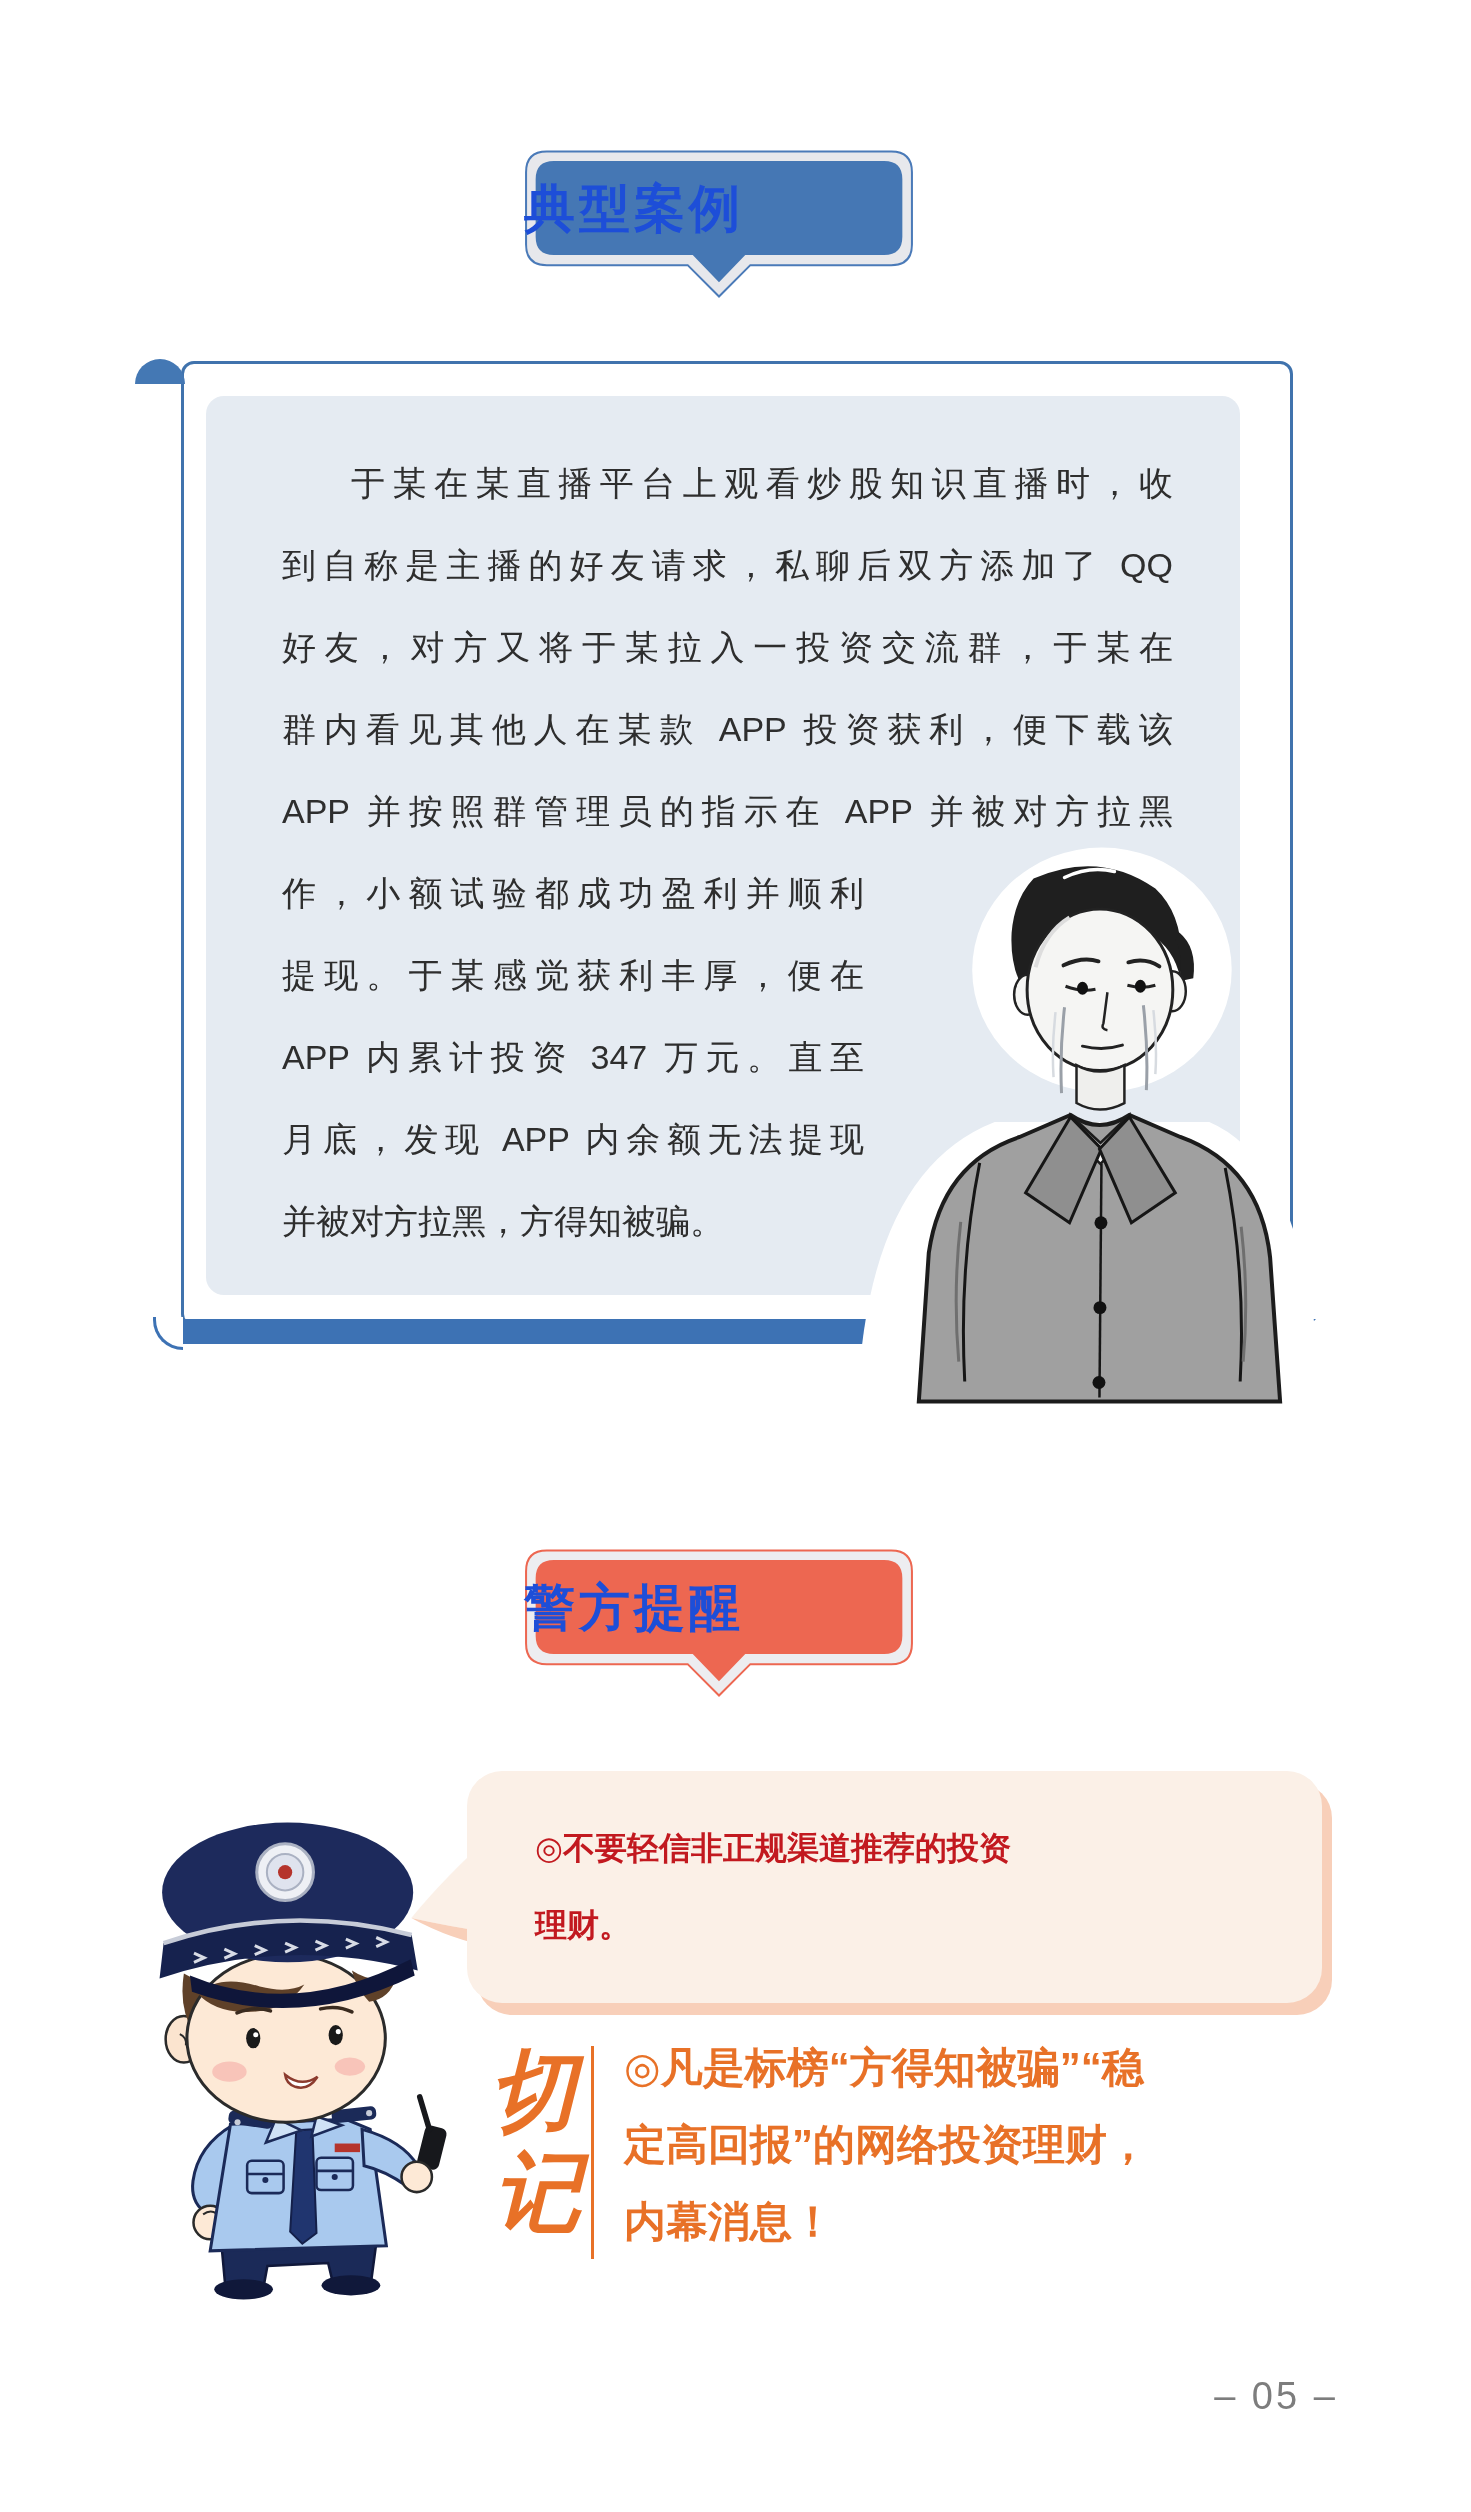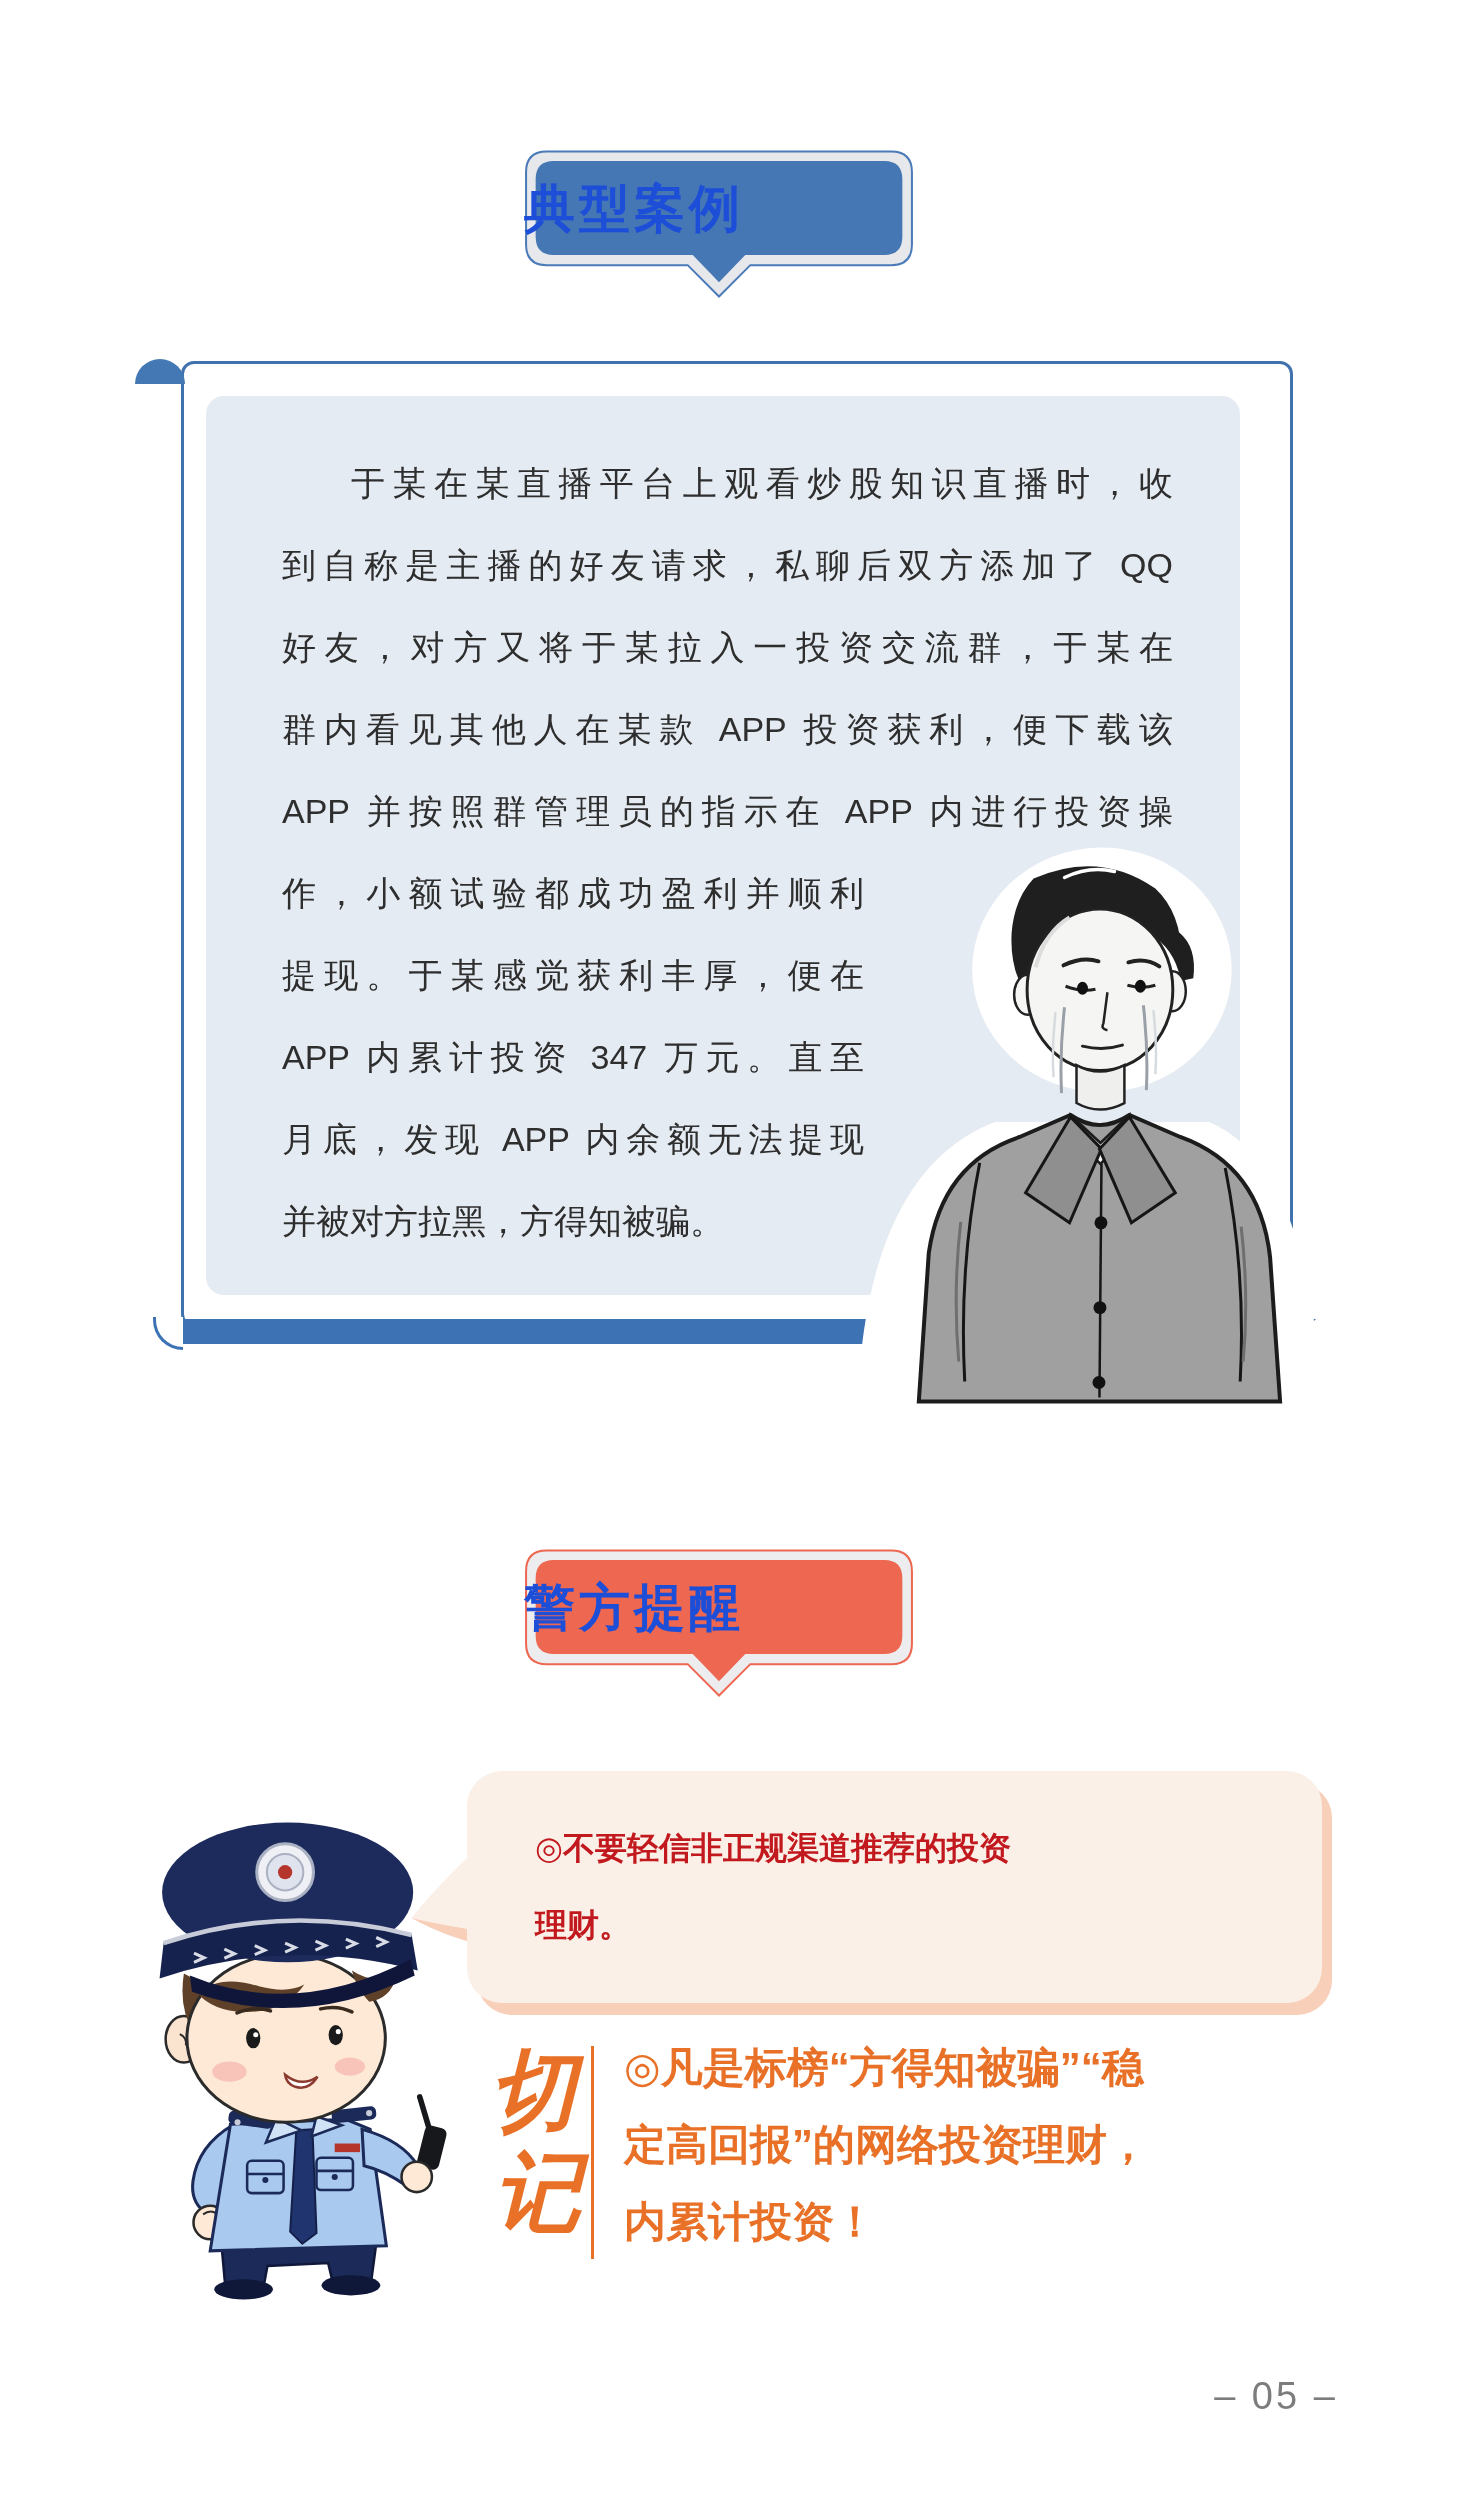--- a/index.html
+++ b/index.html
@@ -77,21 +77,21 @@
   <div id="card-fold" class="abs"></div>
   <div id="card-panel" class="abs"></div>
   <div id="card-ribbon" class="abs"></div>
   <div id="ribbon-curl" class="abs"></div>
 
   <div id="case-lines-a" class="case-lines abs">
     <div class="ln indent">于某在某直播平台上观看炒股知识直播时，收</div>
     <div class="ln">到自称是主播的好友请求，私聊后双方添加了 QQ</div>
     <div class="ln">好友，对方又将于某拉入一投资交流群，于某在</div>
     <div class="ln">群内看见其他人在某款 APP 投资获利，便下载该</div>
-    <div class="ln">APP 并按照群管理员的指示在 APP 内进行投资操</div>
+    <div class="ln">APP 并按照群管理员的指示在 APP 并被对方拉黑</div>
   </div>
   <div id="case-lines-b" class="case-lines abs">
     <div class="ln">作，小额试验都成功盈利并顺利</div>
     <div class="ln">提现。于某感觉获利丰厚，便在</div>
     <div class="ln">APP 内累计投资 347 万元。直至</div>
     <div class="ln">月底，发现 APP 内余额无法提现</div>
     <div class="ln nojust">并被对方拉黑，方得知被骗。</div>
   </div>
 
   <svg id="victim" class="abs" viewBox="0 0 1000 1120">
@@ -226,19 +226,19 @@
       <div>理财。</div>
     </div>
   </div>
 
   <div id="rem-char-1" class="rem-char abs">切</div>
   <div id="rem-char-2" class="rem-char abs">记</div>
   <div id="rem-divider" class="abs"></div>
   <div id="rem-text" class="abs">
     <div class="ln">◎凡是标榜“方得知被骗”“稳</div>
     <div class="ln">定高回报”的网络投资理财，</div>
-    <div class="ln">内累计投资！</div>
+    <div class="ln">内幕消息！</div>
   </div>
 
   <div id="page-number" class="abs">– 05 –</div>
 
 </div>
 
 
 </body></html>

